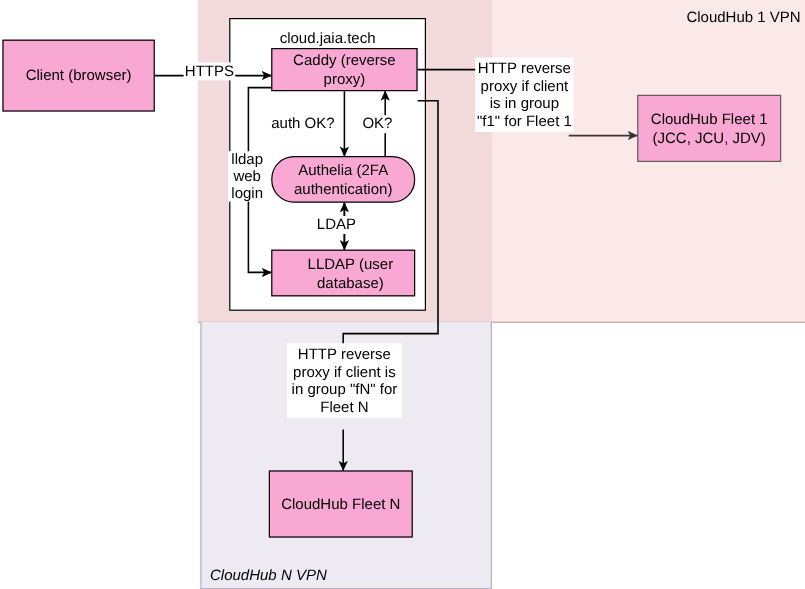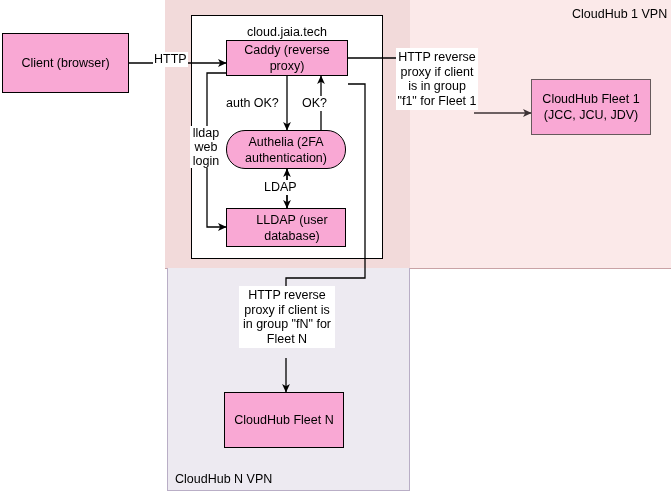--- a/index.html
+++ b/index.html
@@ -37,38 +37,38 @@
     border-right: 1px solid #b9aec6;
     border-bottom: 1px solid #b9aec6;
   }
   .vpn-label {
     position: absolute;
     font-size: 12.5px;
     color: #000000;
     white-space: nowrap;
   }
   .vpn1-label { left: 572px; top: 7px; text-align: center; }
-  .vpnN-label { left: 175px; top: 472px; }
+  .vpnN-label { left: 175px; top: 472px; font-style: italic; }
 
   .box {
     position: absolute;
     box-sizing: border-box;
     background: #f9a8d4;
     border: 1.4px solid #000000;
     display: flex;
     align-items: center;
     justify-content: center;
     text-align: center;
     font-size: 12.5px;
     line-height: 16px;
     color: #000000;
   }
   .box-client { left: 2px; top: 33px; width: 127px; height: 60px; }
   .box-container {
-    left: 191px; top: 15px; width: 192px; height: 244px;
+    left: 191px; top: 15px; width: 164px; height: 244px;
     display: block;
     background: #ffffff;
   }
   .container-title {
     position: absolute;
     left: 0; right: 0; top: 8px;
     text-align: center;
     font-size: 12.5px;
     color: #000000;
   }
@@ -181,21 +181,21 @@
   </div>
 
   <div class="box box-fleet1">
     <span>CloudHub Fleet 1 (JCC, JCU, JDV)</span>
   </div>
 
   <div class="box box-fleetN">
     <span>CloudHub Fleet N</span>
   </div>
 
-  <div class="edge-label lbl-https">HTTP</div>
+  <div class="edge-label lbl-https">HTTPS</div>
   <div class="edge-label lbl-authok">auth OK?</div>
   <div class="edge-label lbl-ok">OK?</div>
   <div class="edge-label lbl-ldap">LDAP</div>
   <div class="edge-label lbl-lldapweb">lldap web login</div>
   <div class="edge-label lbl-http1">HTTP reverse proxy if client is in group "f1" for Fleet 1</div>
   <div class="edge-label lbl-httpN">HTTP reverse proxy if client is in group "fN" for Fleet N</div>
 
 </div>
 
 </body></html>

